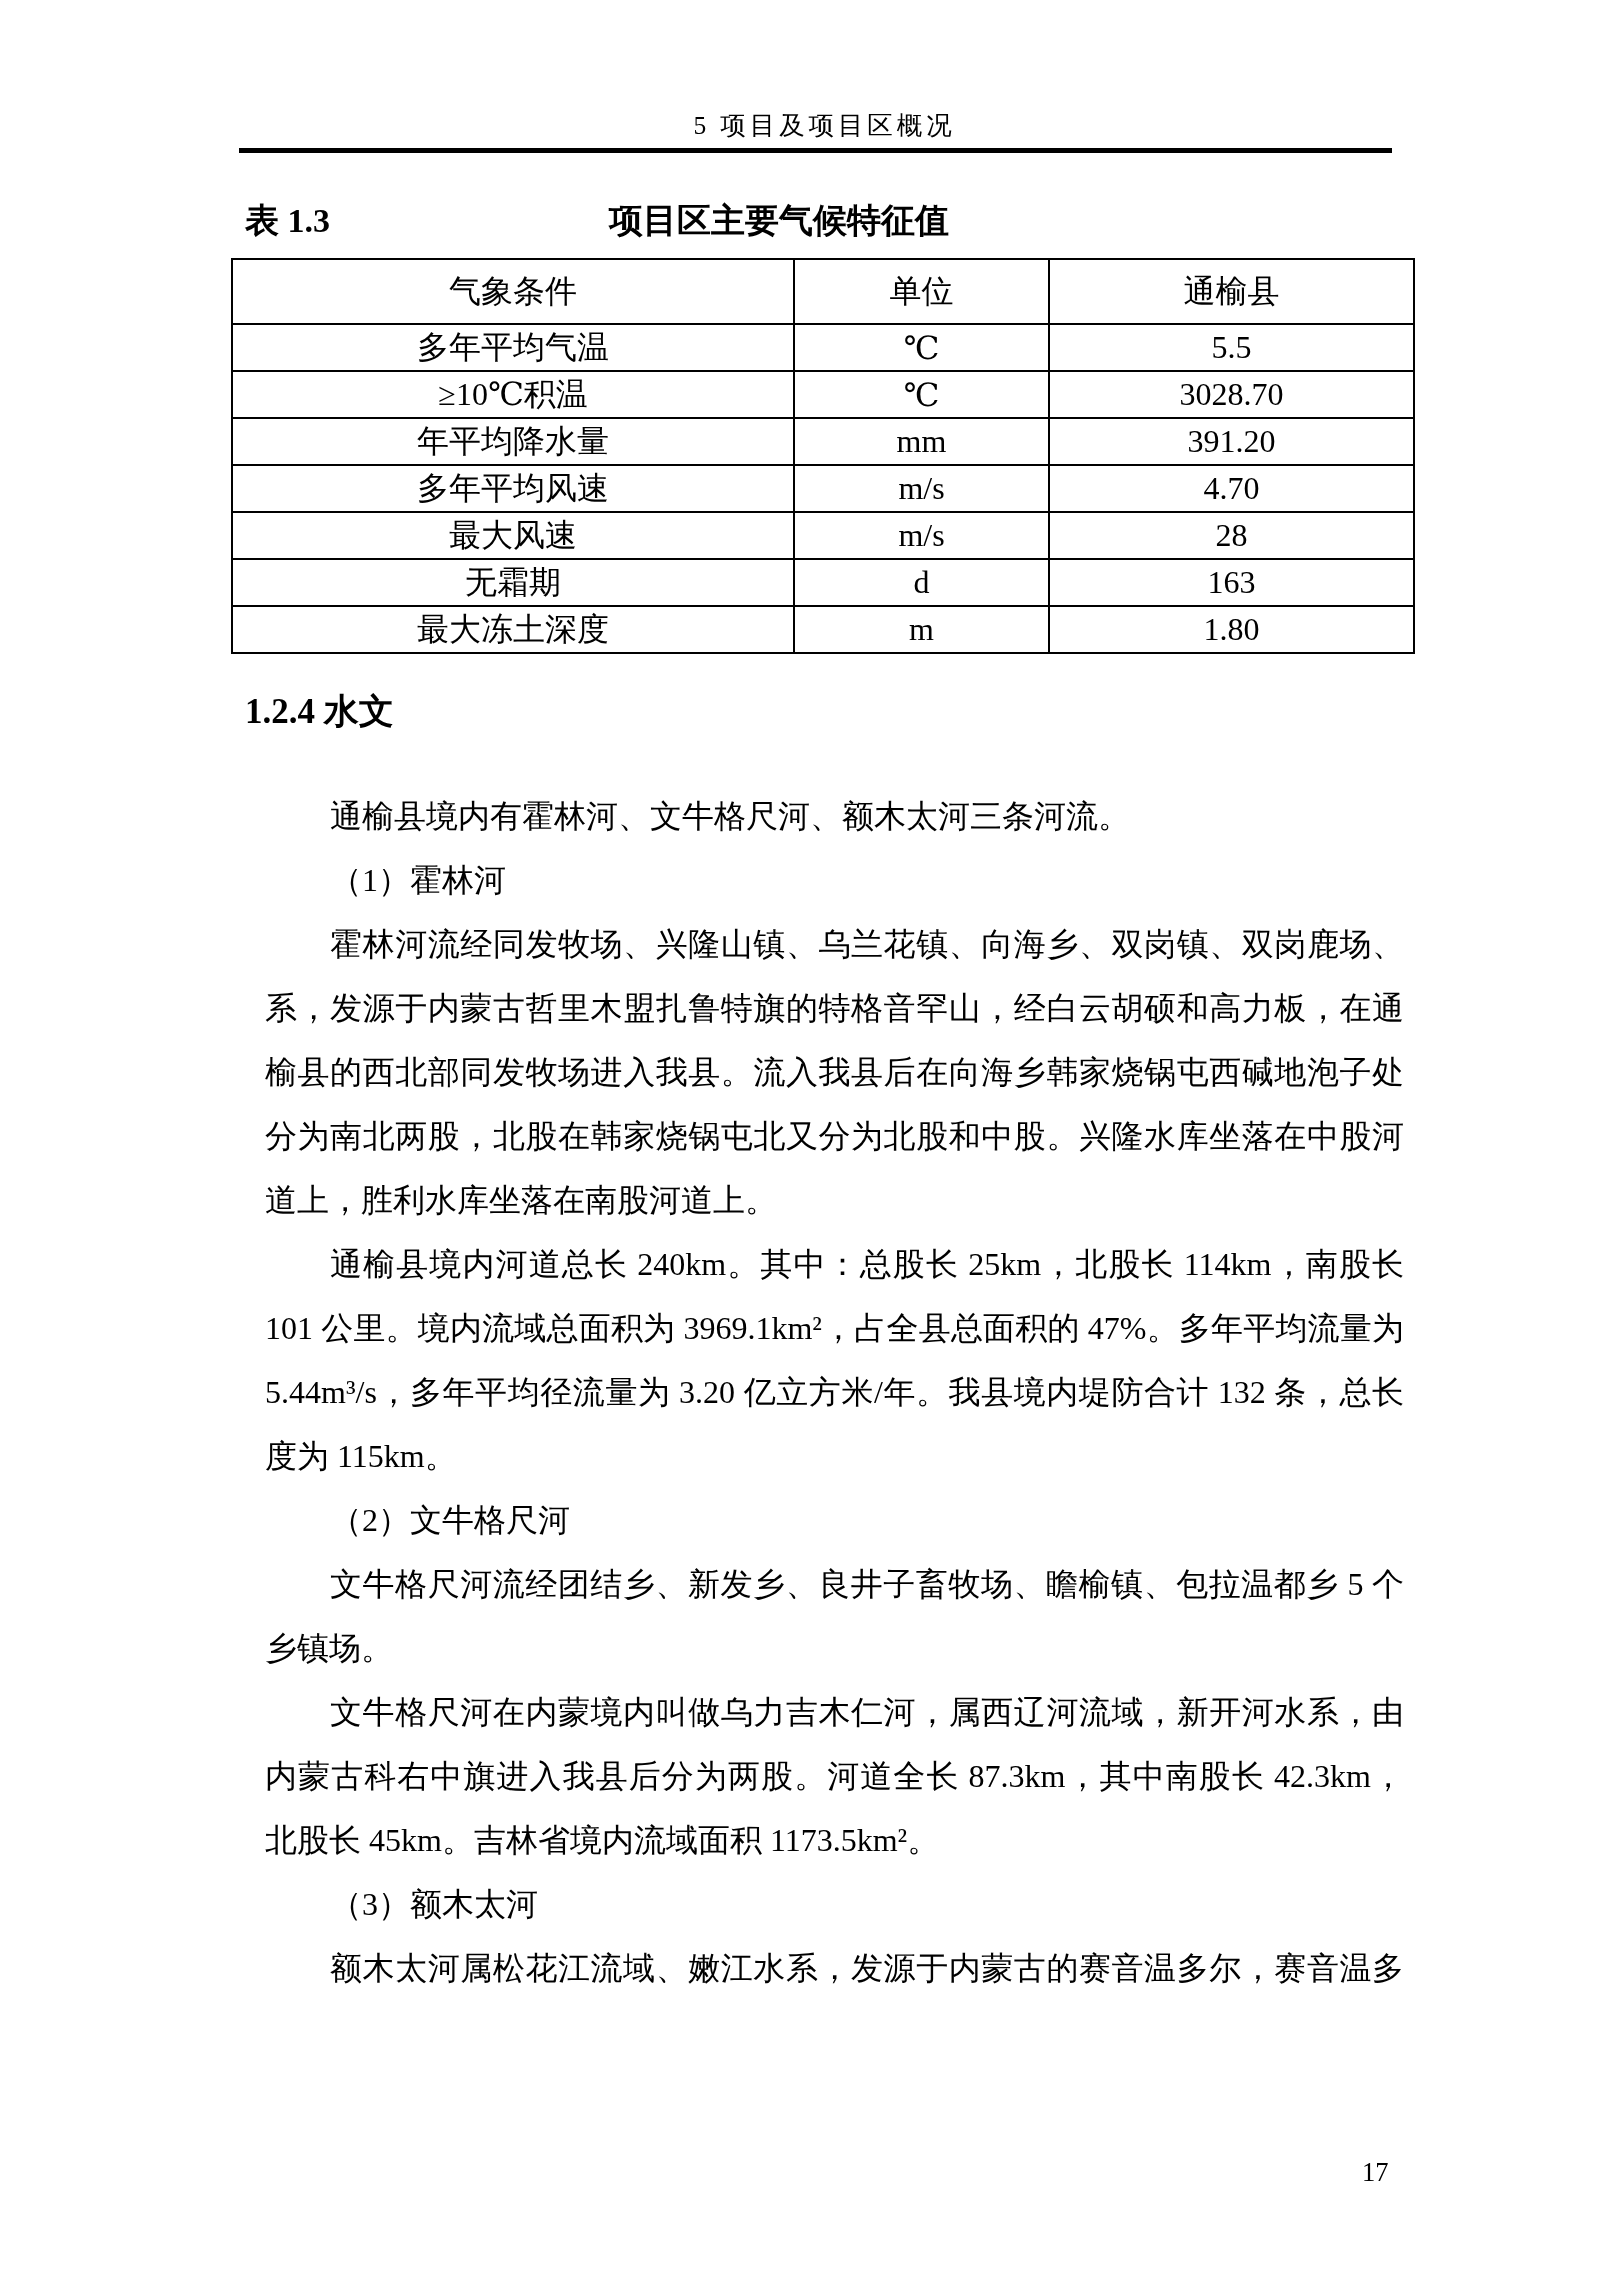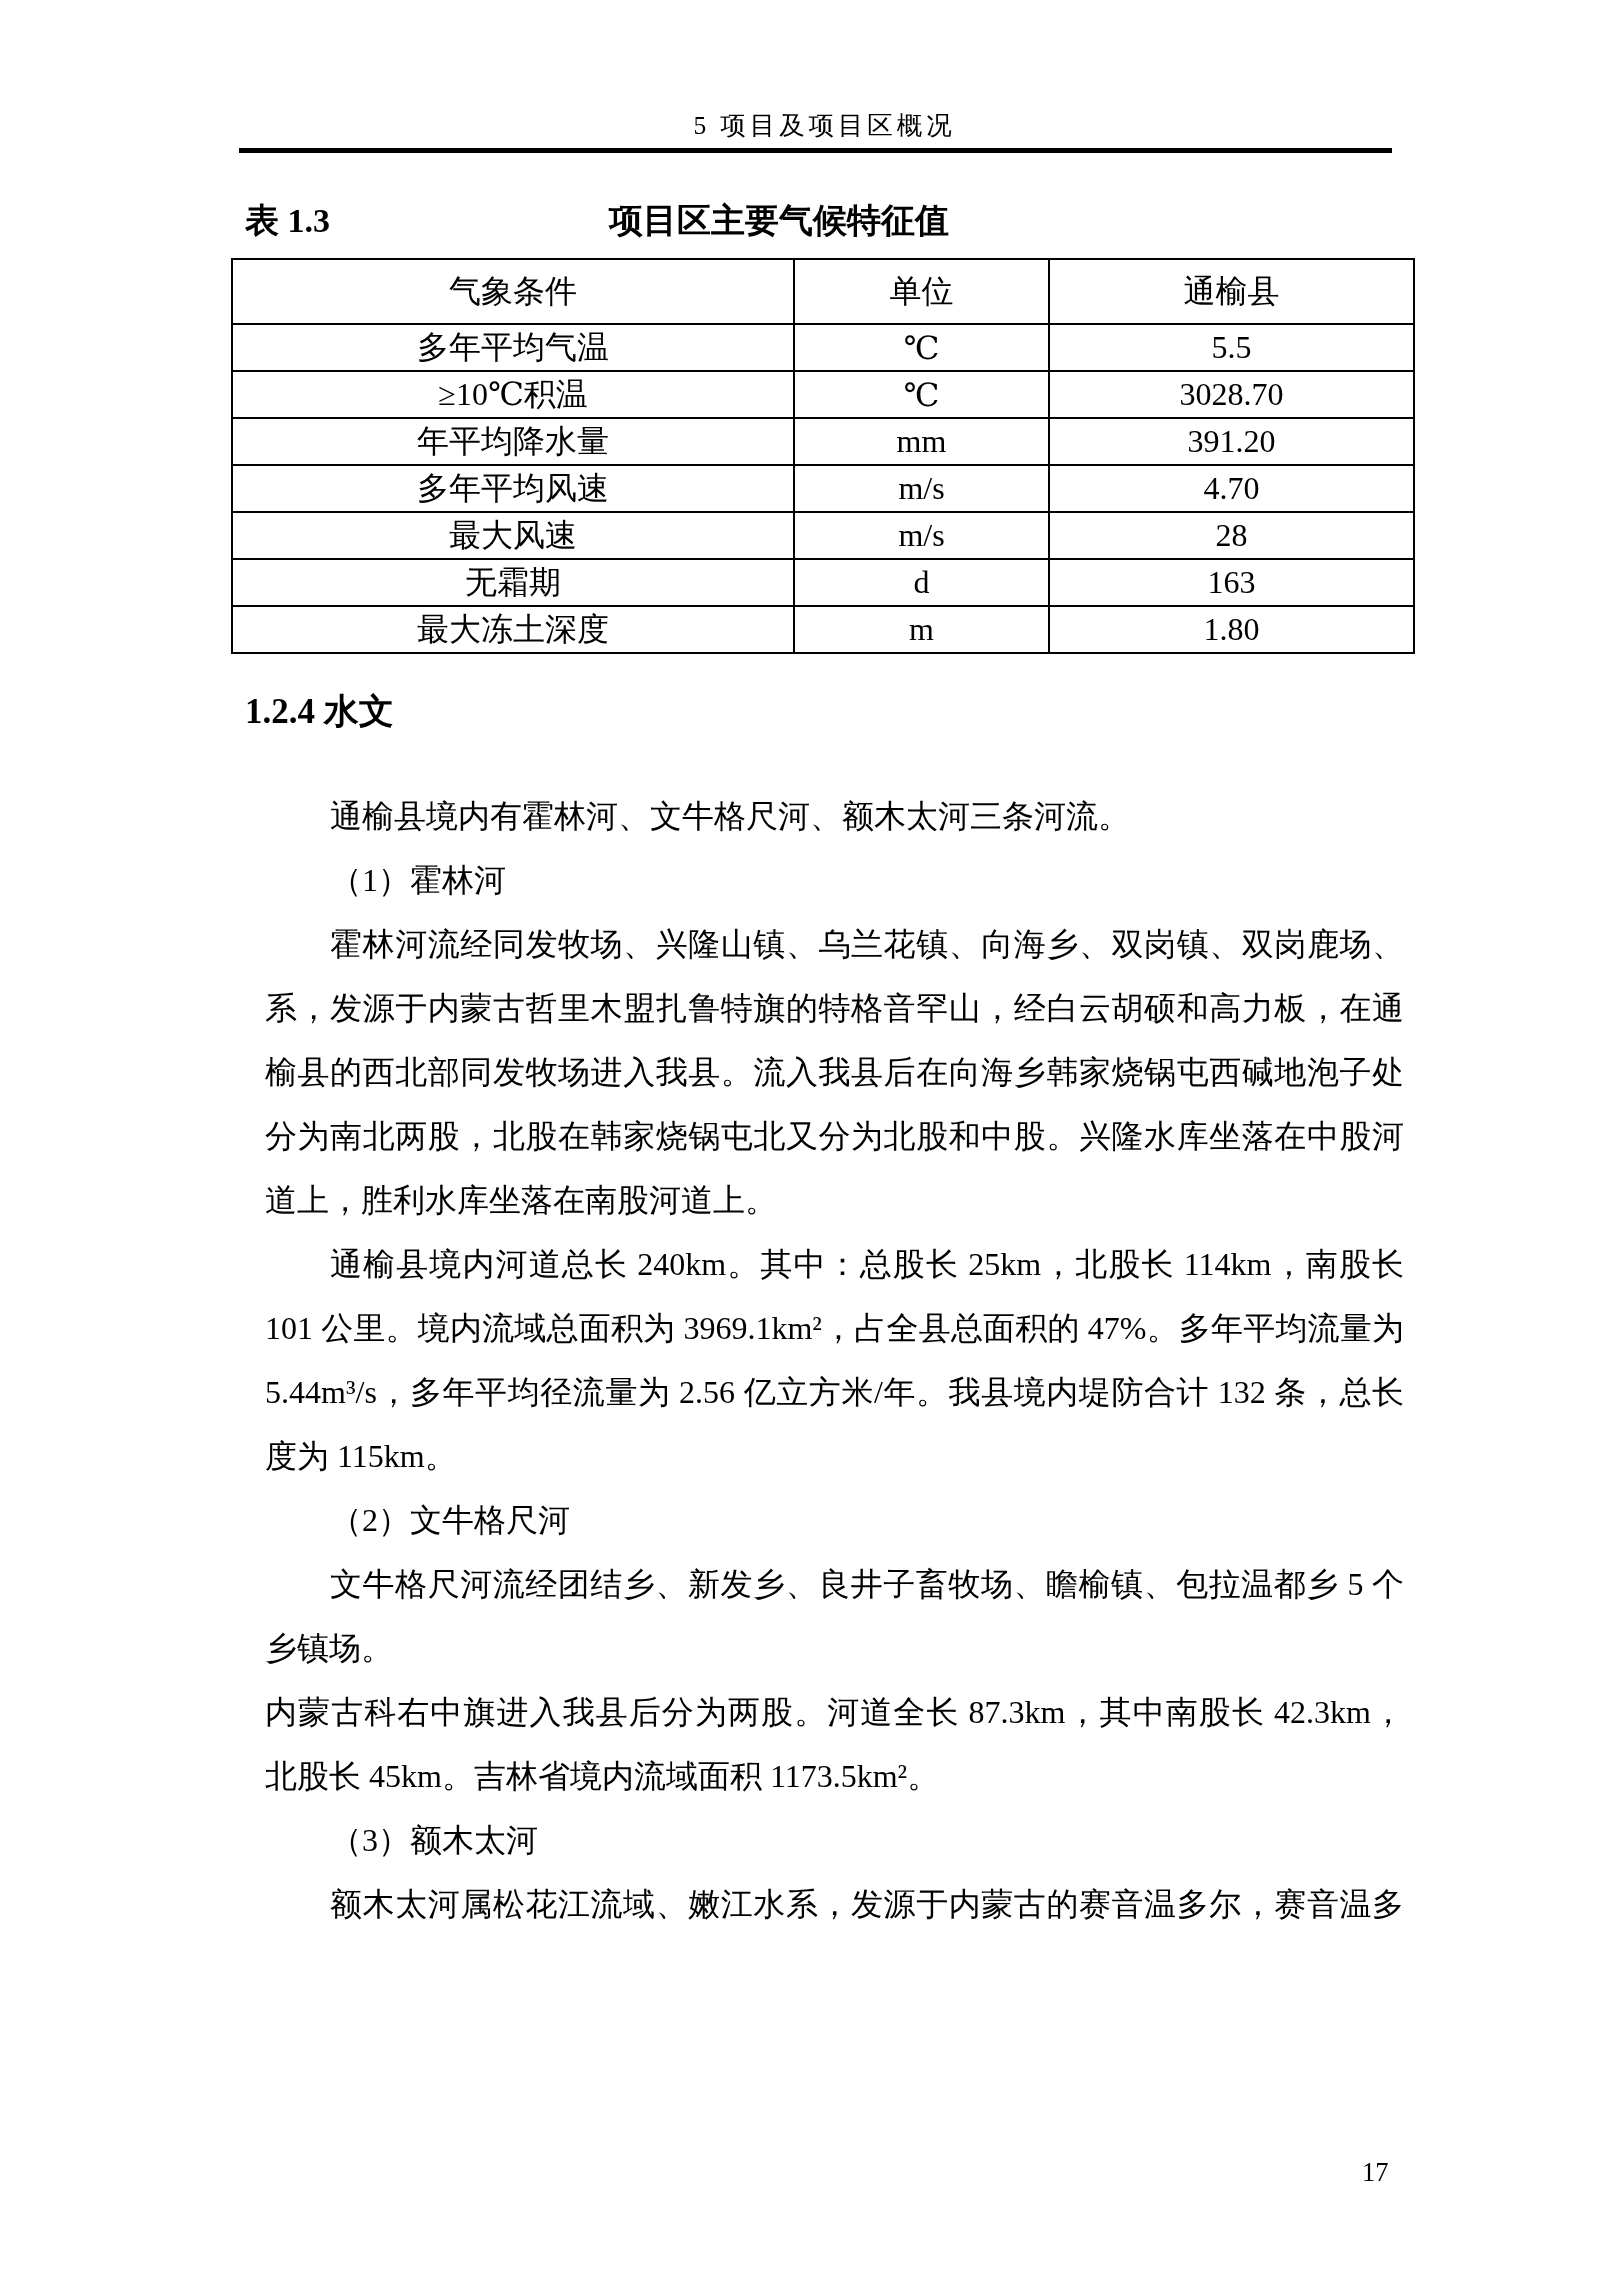--- a/index.html
+++ b/index.html
@@ -161,25 +161,26 @@
 <div class="body-text">
   <div class="line indent">通榆县境内有霍林河、文牛格尺河、额木太河三条河流。</div>
   <div class="line indent">（1）霍林河</div>
   <div class="line indent fill">霍林河流经同发牧场、兴隆山镇、乌兰花镇、向海乡、双岗镇、双岗鹿场、</div>
   <div class="line fill">系，发源于内蒙古哲里木盟扎鲁特旗的特格音罕山，经白云胡硕和高力板，在通</div>
   <div class="line fill">榆县的西北部同发牧场进入我县。流入我县后在向海乡韩家烧锅屯西碱地泡子处</div>
   <div class="line fill">分为南北两股，北股在韩家烧锅屯北又分为北股和中股。兴隆水库坐落在中股河</div>
   <div class="line">道上，胜利水库坐落在南股河道上。</div>
   <div class="line indent fill">通榆县境内河道总长 240km。其中：总股长 25km，北股长 114km，南股长</div>
   <div class="line fill">101 公里。境内流域总面积为 3969.1km²，占全县总面积的 47%。多年平均流量为</div>
-  <div class="line fill">5.44m³/s，多年平均径流量为 2.56 亿立方米/年。我县境内堤防合计 132 条，总长</div>
+  <div class="line fill">5.44m³/s，多年平均径流量为 3.20 亿立方米/年。我县境内堤防合计 132 条，总长</div>
   <div class="line">度为 115km。</div>
   <div class="line indent">（2）文牛格尺河</div>
   <div class="line indent fill">文牛格尺河流经团结乡、新发乡、良井子畜牧场、瞻榆镇、包拉温都乡 5 个</div>
   <div class="line">乡镇场。</div>
+  <div class="line indent fill">文牛格尺河在内蒙境内叫做乌力吉木仁河，属西辽河流域，新开河水系，由</div>
   <div class="line fill">内蒙古科右中旗进入我县后分为两股。河道全长 87.3km，其中南股长 42.3km，</div>
   <div class="line">北股长 45km。吉林省境内流域面积 1173.5km²。</div>
   <div class="line indent">（3）额木太河</div>
   <div class="line indent fill">额木太河属松花江流域、嫩江水系，发源于内蒙古的赛音温多尔，赛音温多</div>
 </div>
 
 <div class="page-number">17</div>
 
 
 </body></html>

